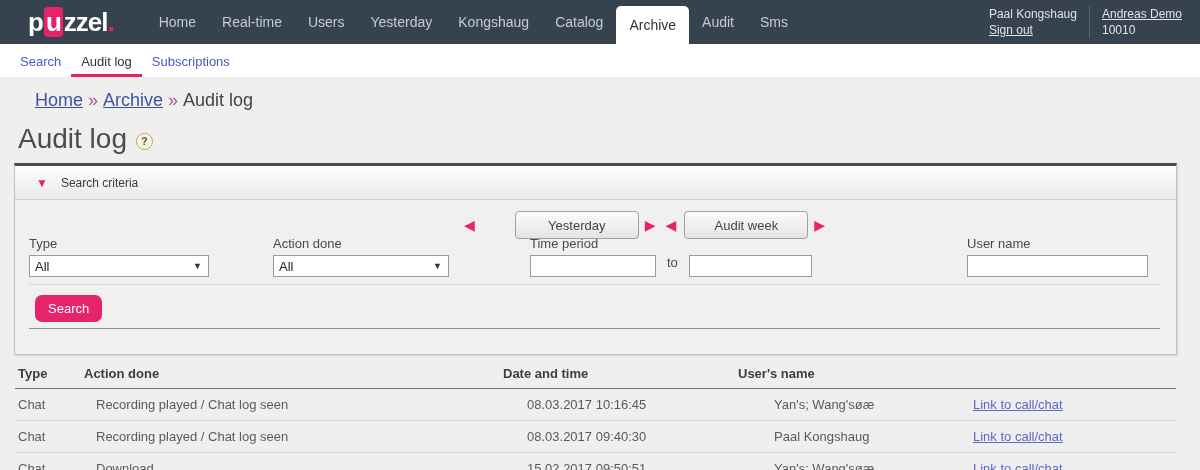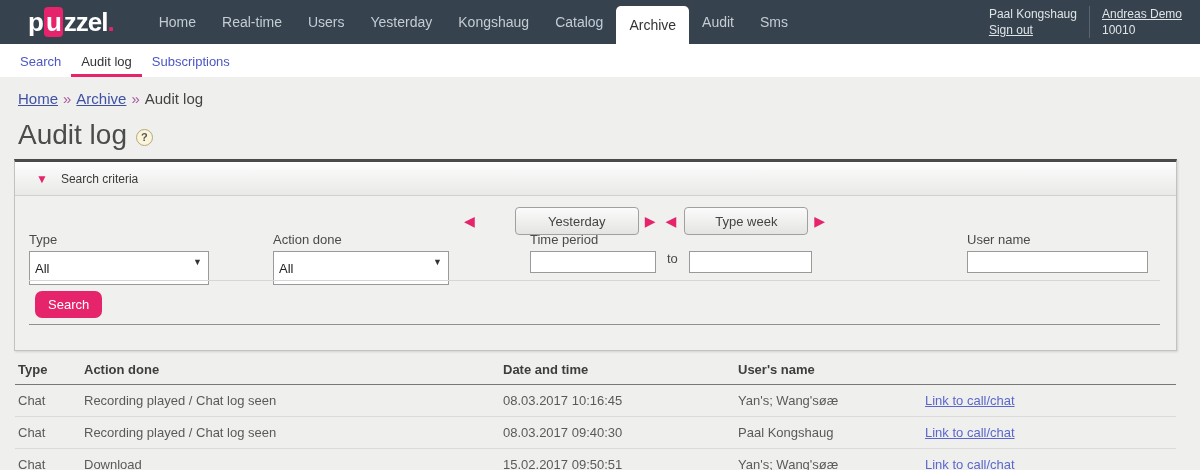--- a/index.html
+++ b/index.html
@@ -19,21 +19,21 @@
   .user-col { line-height:16px; }
   .user-col a { color:#dfe4e8; text-decoration:underline; }
   .user-divider { width:1px; height:32px; background:#5a6570; margin:0 12px; }
 
   
   .subnav { height:33px; background:#fff; display:flex; align-items:flex-end; padding-left:10px; }
   .subnav-item { display:block; padding:8px 10px 5px; font-size:13px; color:#4c56c5; text-decoration:none; border-bottom:3px solid transparent; }
   .subnav-item.active { color:#333; border-bottom-color:#e6246b; }
 
   
-  .breadcrumb { margin:13px 0 0 18px; font-size:15px; color:#444; }
+  .breadcrumb { margin:13px 0 0 35px; font-size:18px; color:#444; }
   .breadcrumb a { color:#3f51a5; text-decoration:underline; }
   .breadcrumb .sep { color:#a85b9e; margin:0 5px; }
   .title-row { margin:12px 0 8px 18px; display:flex; align-items:center; gap:9px; }
   .page-title { font-size:28px; font-weight:400; color:#4c4c4c; }
   .help-icon { width:17px; height:17px; border-radius:50%; background:#faf4da; border:1px solid #b3a878; color:#555;
                font-size:11px; font-weight:bold; display:flex; align-items:center; justify-content:center; margin-top:4px; }
 
   
   .panel { margin:0 23px 0 14px; border:1px solid #c2c2c0; border-top:3px solid #4a4a4a; background:#f0f0ee; box-shadow:1px 1px 2px rgba(0,0,0,.12); }
   .panel-header { height:34px; background:linear-gradient(#fdfdfd,#e9e9e7); border-bottom:1px solid #d0d0ce;
@@ -44,42 +44,42 @@
 
   .quick-row { position:absolute; top:11px; left:449px; display:flex; align-items:center; }
   .arrow { color:#e6246b; font-size:14px; line-height:1; background:none; border:none; padding:0; cursor:pointer; }
   .qbtn { width:124px; height:28px; font-size:13px; color:#444; background:linear-gradient(#fbfbfb,#e4e4e2);
           border:1px solid #a0a0a0; border-radius:4px; cursor:pointer; font-family:inherit; }
   .gap40 { margin-right:40px; } .gap6 { margin-right:6px; } .gap10 { margin-right:10px; } .gap8 { margin-right:8px; }
 
   .fg { position:absolute; top:36px; }
   .fg .flabel { display:block; font-size:13px; color:#4a4a4a; margin-bottom:4px; }
   .selwrap { position:relative; display:inline-block; }
-  .selwrap select { appearance:none; -webkit-appearance:none; height:34px; border:1px solid #9a9a9a; background:#fff;
+  .selwrap select { appearance:none; -webkit-appearance:none; height:22px; border:1px solid #9a9a9a; background:#fff;
                     font-size:13px; font-family:inherit; color:#222; padding:0 18px 0 5px; border-radius:0; }
   .selwrap .caret { position:absolute; right:7px; top:6px; font-size:9px; color:#333; pointer-events:none; }
   .tinput { height:22px; border:1px solid #9a9a9a; background:#fff; font-size:13px; font-family:inherit; padding:0 5px; }
   #fg-type  { left:14px; }  #fg-type select  { width:180px; }
   #fg-action{ left:258px; } #fg-action select{ width:176px; }
   #fg-time  { left:515px; }
   .time-inline { display:flex; }
   .to-label { font-size:13px; color:#4a4a4a; margin:0 11px; }
   #time-from { width:126px; } #time-to { width:123px; }
   #fg-user  { left:952px; } #user-name-input { width:181px; }
 
   .sep1 { position:absolute; top:84px;  left:14px; right:16px; border-top:1px solid #d6d6d4; }
   .sep2 { position:absolute; top:128px; left:14px; right:16px; border-top:1px solid #909090; }
   .search-btn { position:absolute; top:95px; left:20px; background:#e6246b; color:#fff; border:none; border-radius:7px;
                 font-size:13px; font-family:inherit; padding:6px 13px; cursor:pointer; }
 
   
   .table { margin:4px 24px 0 15px; }
   .grid-row { display:grid; grid-template-columns:66px 419px 235px 187px 1fr; align-items:center; padding-left:3px; }
   .thead { height:30px; font-size:13px; font-weight:700; color:#3d3d3d; border-bottom:1px solid #777; }
-  .trow { height:32px; font-size:13px; color:#5a5a5a; border-bottom:1px solid #dadad8; }
+  .trow { height:32px; font-size:13px; color:#5a5a5a; border-bottom:1px solid #dadad8;gap:12px; }
   .trow a { color:#5b67cc; text-decoration:underline; }
 </style>
 </head>
 <body>
 
 <header class="navbar">
   <div class="logo"><span>p</span><span class="logo-u">u</span><span>zzel</span><span class="logo-dot">.</span></div>
   <nav class="nav-items">
     <a class="nav-item">Home</a>
     <a class="nav-item">Real-time</a>
@@ -123,21 +123,21 @@
   <div class="panel-header">
     <span class="tri">▼</span>
     <span class="panel-header-label">Search criteria</span>
   </div>
   <div class="panel-body">
     <div class="quick-row">
       <button class="arrow gap40">◀</button>
       <button class="qbtn gap6">Yesterday</button>
       <button class="arrow gap10">▶</button>
       <button class="arrow gap8">◀</button>
-      <button class="qbtn gap6">Type week</button>
+      <button class="qbtn gap6">Audit week</button>
       <button class="arrow">▶</button>
     </div>
 
     <div class="fg" id="fg-type">
       <span class="flabel">Type</span>
       <span class="selwrap">
         <select><option>All</option></select>
         <span class="caret">▼</span>
       </span>
     </div>

